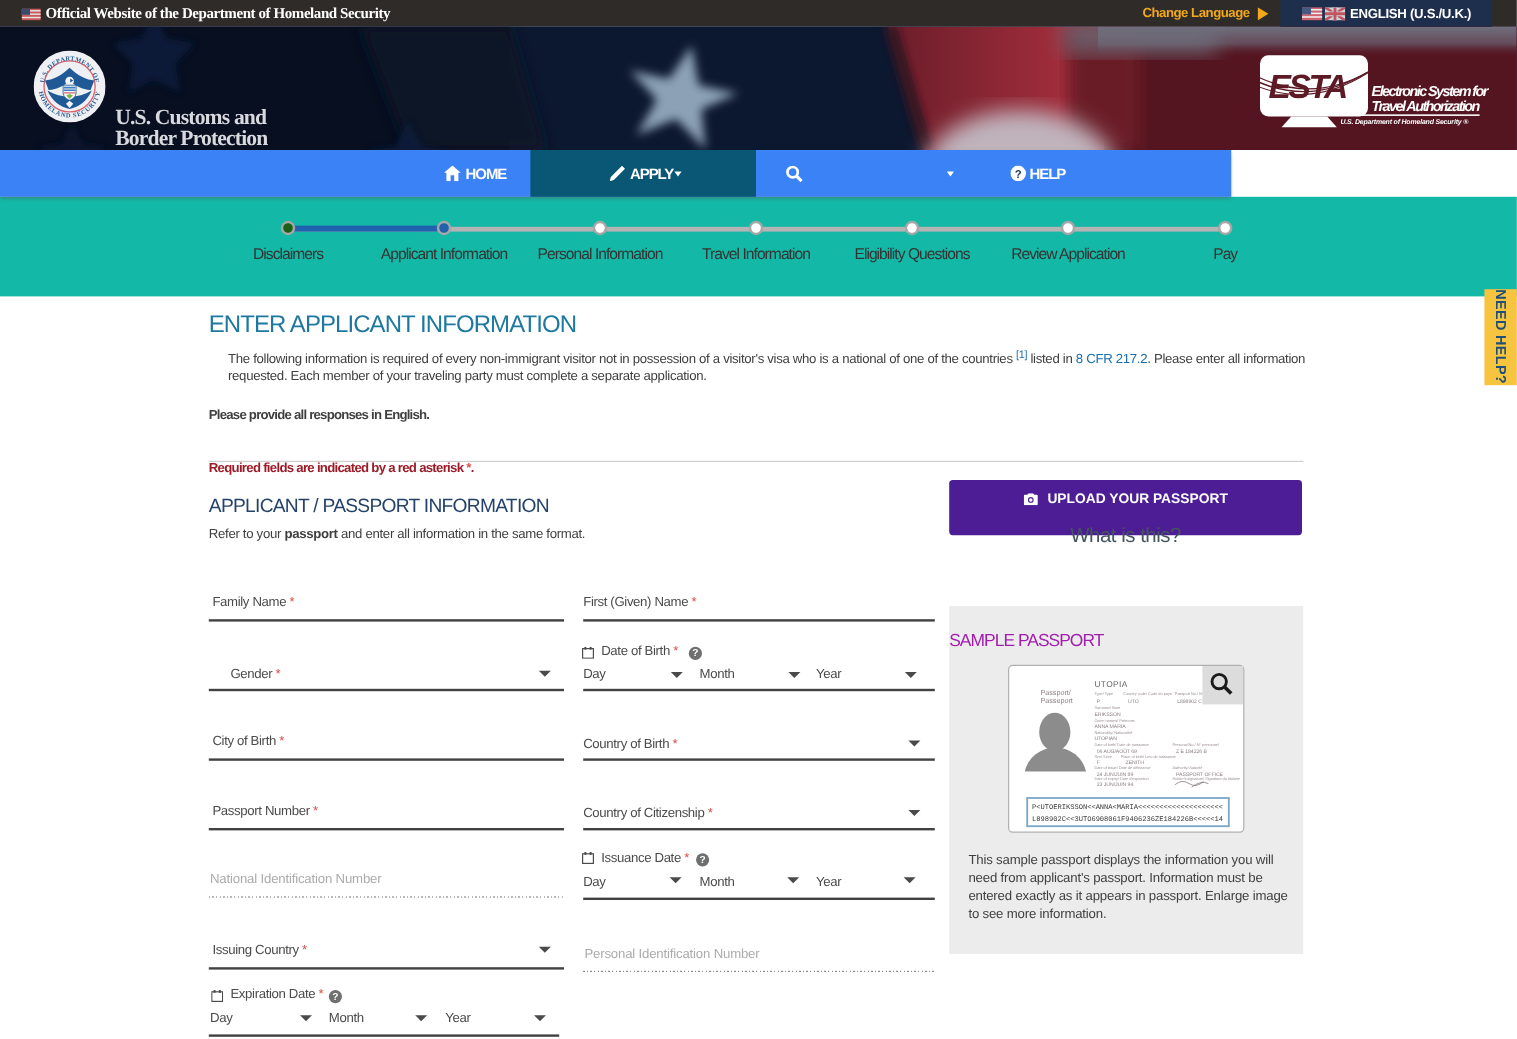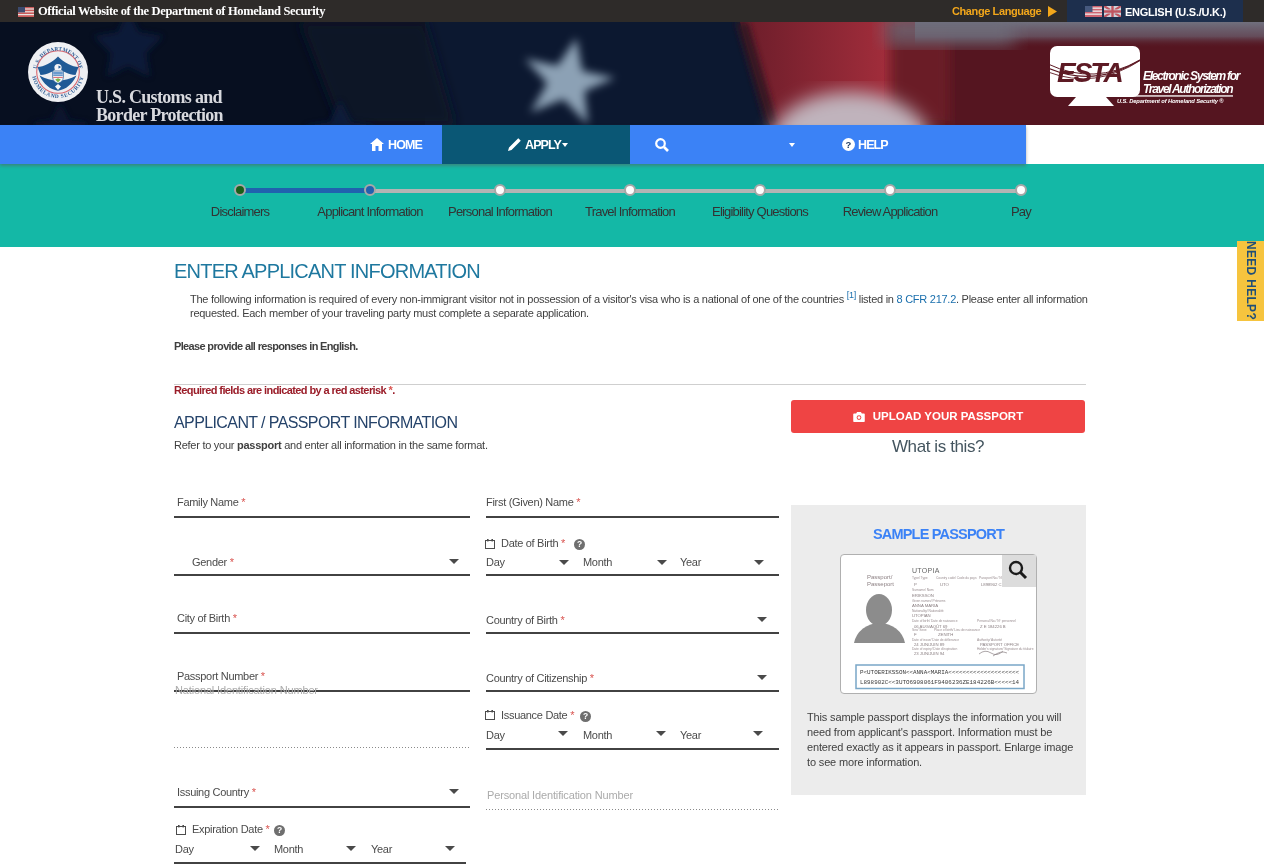--- a/index.html
+++ b/index.html
@@ -42,41 +42,41 @@
 
 #h1 { left:174px; top:259.5px; font-size:20px; color:#1e789f; letter-spacing:-0.78px; }
 #intro { left:174px; top:287.5px; width:912px; font-size:11px; letter-spacing:-0.26px;
   line-height:15px; color:#3f3f3f;margin-left:16px; }
 a.lnk { color:#1a6fad; text-decoration:none; }
 #bold1 { left:174px; top:339.5px; font-size:11px; letter-spacing:-0.65px; font-weight:bold; color:#3f3f3f; }
 #bold2 { left:174px; top:346px; font-size:11px; letter-spacing:-0.6px; font-weight:bold; color:#9a1c28;margin-top:38px; }
 #hr1 { left:174px; top:383.5px; width:912px; height:1px; background:#cfcfcf; }
 #sectitle { left:174px; top:413.5px; font-size:16px; font-weight:normal; color:#25436a; letter-spacing:-0.6px; }
 #subtitle { left:174px; top:438.5px; font-size:11px; letter-spacing:-0.26px; color:#3f3f3f; }
-#upbtn { left:791px; top:400px; width:294px; height:33px; background:#ef4444; border-radius:3px;
+#upbtn { left:791px; top:400px; width:294px; height:46px; background:#4c1d95; border-radius:3px;
   color:#fff; font-weight:bold; font-size:11.5px; text-align:center; line-height:33px; }
 #whatis { left:791px; top:436.5px; width:294px; text-align:center; font-size:17px;
   letter-spacing:-0.4px; color:#44555f; }
 
 
 .flabel { position:absolute; font-size:11px; letter-spacing:-0.3px; color:#4b4b4b; }
 .flabel .ast, .ast { color:#d9534f; }
 .glabel { position:absolute; font-size:11px; letter-spacing:-0.15px; color:#ababab; }
 .uline { position:absolute; height:2px; background:#424242; }
 .dline { position:absolute; height:1.6px; background:repeating-linear-gradient(90deg,#8a8a8a 0 1.1px,transparent 1.1px 3px); }
 .caret { position:absolute; width:0; height:0; border-left:5px solid transparent;
   border-right:5px solid transparent; border-top:5.5px solid #4a4a4a; }
 .dhead { position:absolute; font-size:11px; letter-spacing:-0.3px; color:#4b4b4b; }
 .helpc { position:absolute; width:11px; height:11px; border-radius:50%; background:#6f6f6f;
   color:#fff; font-size:8.5px; font-weight:bold; text-align:center; line-height:11.5px; }
 
 
 #panel { left:791px; top:505px; width:295px; height:290px; background:#ececec; }
-#ptitle { left:791px; top:525.5px; width:295px; text-align:center; font-size:14.5px;
-  font-weight:bold; color:#3b82f6; letter-spacing:-0.8px; }
+#ptitle { left:791px; top:525.5px; width:295px; text-align:left; font-size:14.5px;
+  font-weight:normal; color:#a21caf; letter-spacing:-0.8px; }
 #pcard { left:840px; top:554px; width:197px; height:140px; background:#fff;
   border:1px solid #b0b0b0; border-radius:4px; }
 #pdesc { left:807px; top:710px; width:300px; font-size:11px; letter-spacing:-0.15px; line-height:14.9px; color:#3f3f3f; }
 
 
 #needhelp { left:1237px; top:241px; width:27px; height:80px; background:#f6c43e;
   color:#1f4e78; font-weight:bold; font-size:12px; writing-mode:vertical-rl;
   text-align:center; line-height:27px; letter-spacing:0.3px; white-space:nowrap; }
 </style>
 </head>
@@ -298,21 +298,21 @@
   <div class="flabel" style="left:486px;top:614px">Country of Birth <span class="ast">*</span></div>
   <div class="caret" style="left:757px;top:617px"></div>
   <div class="uline" style="left:486px;top:631.5px;width:293px"></div>
 
   <div class="flabel" style="left:177px;top:670px">Passport Number <span class="ast">*</span></div>
   <div class="uline" style="left:174px;top:689.5px;width:296px"></div>
   <div class="flabel" style="left:486px;top:672px">Country of Citizenship <span class="ast">*</span></div>
   <div class="caret" style="left:757px;top:675px"></div>
   <div class="uline" style="left:486px;top:689.5px;width:293px"></div>
 
-  <div class="glabel" style="left:175px;top:684px">National Identification Number</div>
+  <div class="glabel" style="left:175px;top:727px">National Identification Number</div>
   <div class="dline" style="left:174px;top:746.5px;width:296px"></div>
   <svg class="abs cal" style="left:485px;top:710px" width="10" height="10" viewBox="0 0 10 10">
     <rect x="0.5" y="1.5" width="9" height="8" fill="none" stroke="#4c4c4c" stroke-width="1"></rect>
     <rect x="2" y="0" width="1.6" height="2.4" fill="#4c4c4c"></rect>
     <rect x="6.4" y="0" width="1.6" height="2.4" fill="#4c4c4c"></rect>
   </svg>
   <div class="dhead" style="left:501px;top:709.3px">Issuance Date <span class="ast">*</span></div>
   <div class="helpc" style="left:580px;top:710.5px">?</div>
   <div class="flabel" style="left:486px;top:728.9px">Day</div>
   <div class="flabel" style="left:583px;top:728.9px">Month</div>

